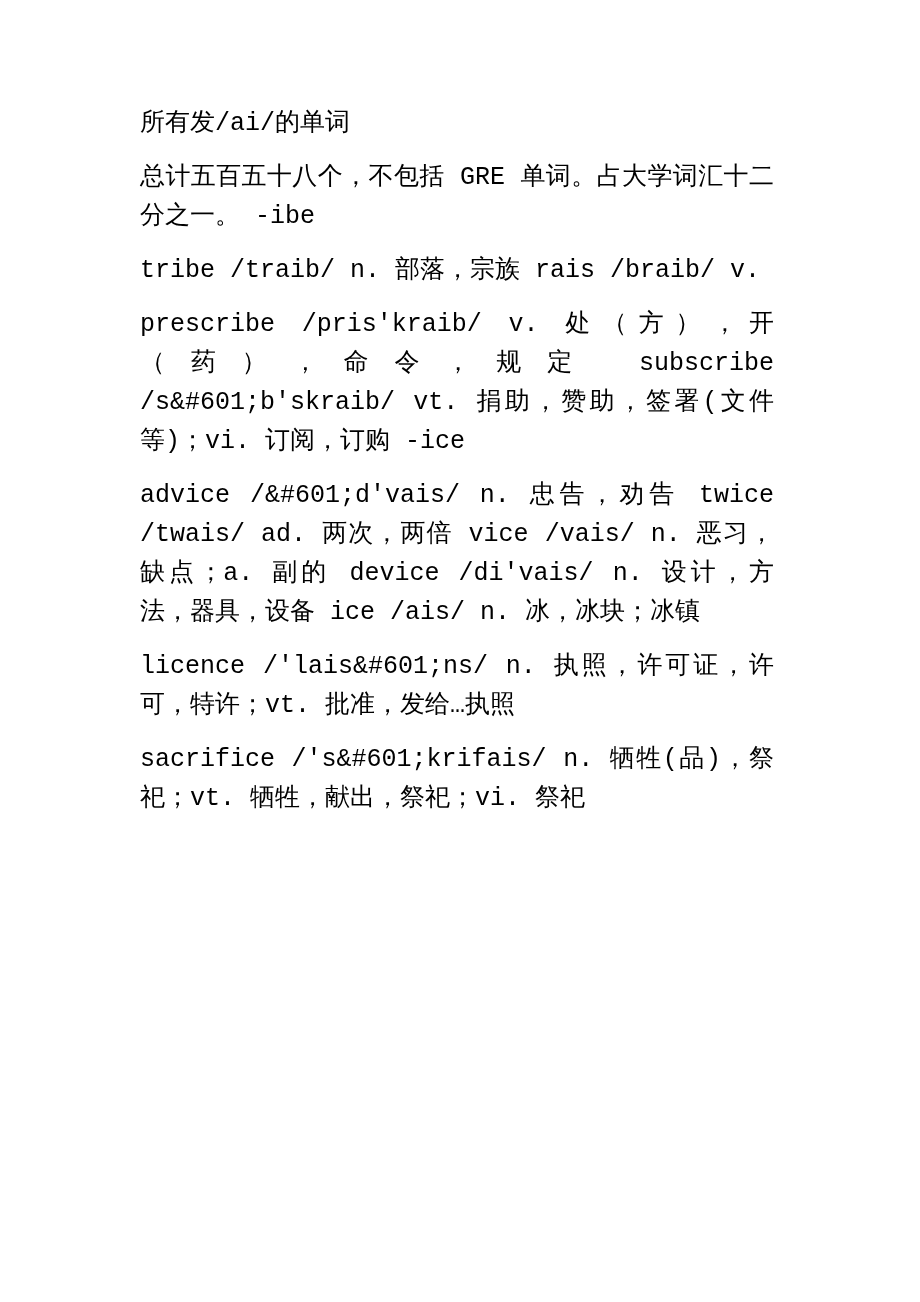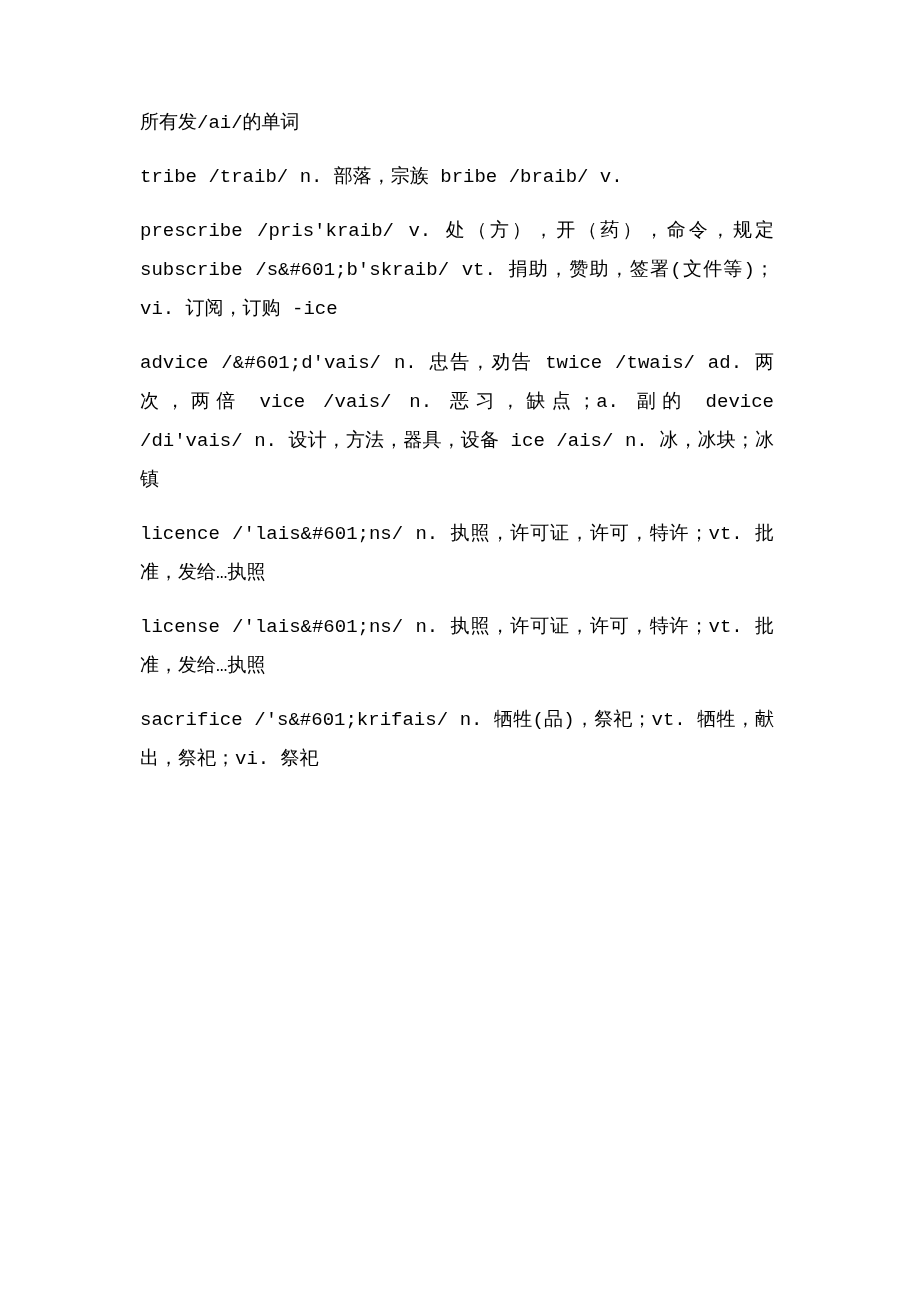--- a/index.html
+++ b/index.html
@@ -22,34 +22,34 @@
     font-family: "DejaVu Serif", "Liberation Serif", serif;
     font-weight: bold;
     font-size: 34px;
     line-height: 44px;
     text-align: center;
     margin: 0 0 46px 0;
     letter-spacing: 1px;
   }
   .para {
     font-family: "Liberation Mono", "DejaVu Sans Mono", monospace;
-    font-size: 19px;
+    font-size: 25px;
     line-height: 39px;
     margin: 0 8px 15px 0;
     text-align: justify;
     word-wrap: break-word;
   }
   .para:last-child {
     margin-bottom: 0;
   }
 </style>
 </head>
 <body>
 
 <div class="page">
   <p class="para">所有发/ai/的单词</p>
-  <p class="para">tribe  /traib/  n. 部落，宗族 bribe  /braib/  v.</p>
+  <p class="para">总计五百五十八个，不包括 GRE 单词。占大学词汇十二分之一。 -ibe</p>
+  <p class="para">tribe  /traib/  n. 部落，宗族 rais  /braib/  v.</p>
   <p class="para">prescribe  /pris'kraib/  v. 处（方），开（药），命令，规定 subscribe  /s&amp;#601;b'skraib/  vt. 捐助，赞助，签署(文件等)；vi. 订阅，订购 -ice</p>
   <p class="para">advice  /&amp;#601;d'vais/  n. 忠告，劝告 twice  /twais/  ad. 两次，两倍 vice  /vais/  n. 恶习，缺点；a. 副的 device  /di'vais/ n. 设计，方法，器具，设备 ice  /ais/  n. 冰，冰块；冰镇</p>
   <p class="para">licence  /'lais&amp;#601;ns/  n. 执照，许可证，许可，特许；vt. 批准，发给…执照</p>
-  <p class="para">license  /'lais&amp;#601;ns/  n. 执照，许可证，许可，特许；vt. 批准，发给…执照</p>
   <p class="para">sacrifice  /'s&amp;#601;krifais/  n. 牺牲(品)，祭祀；vt. 牺牲，献出，祭祀；vi. 祭祀</p>
 </div>
 
 </body></html>

